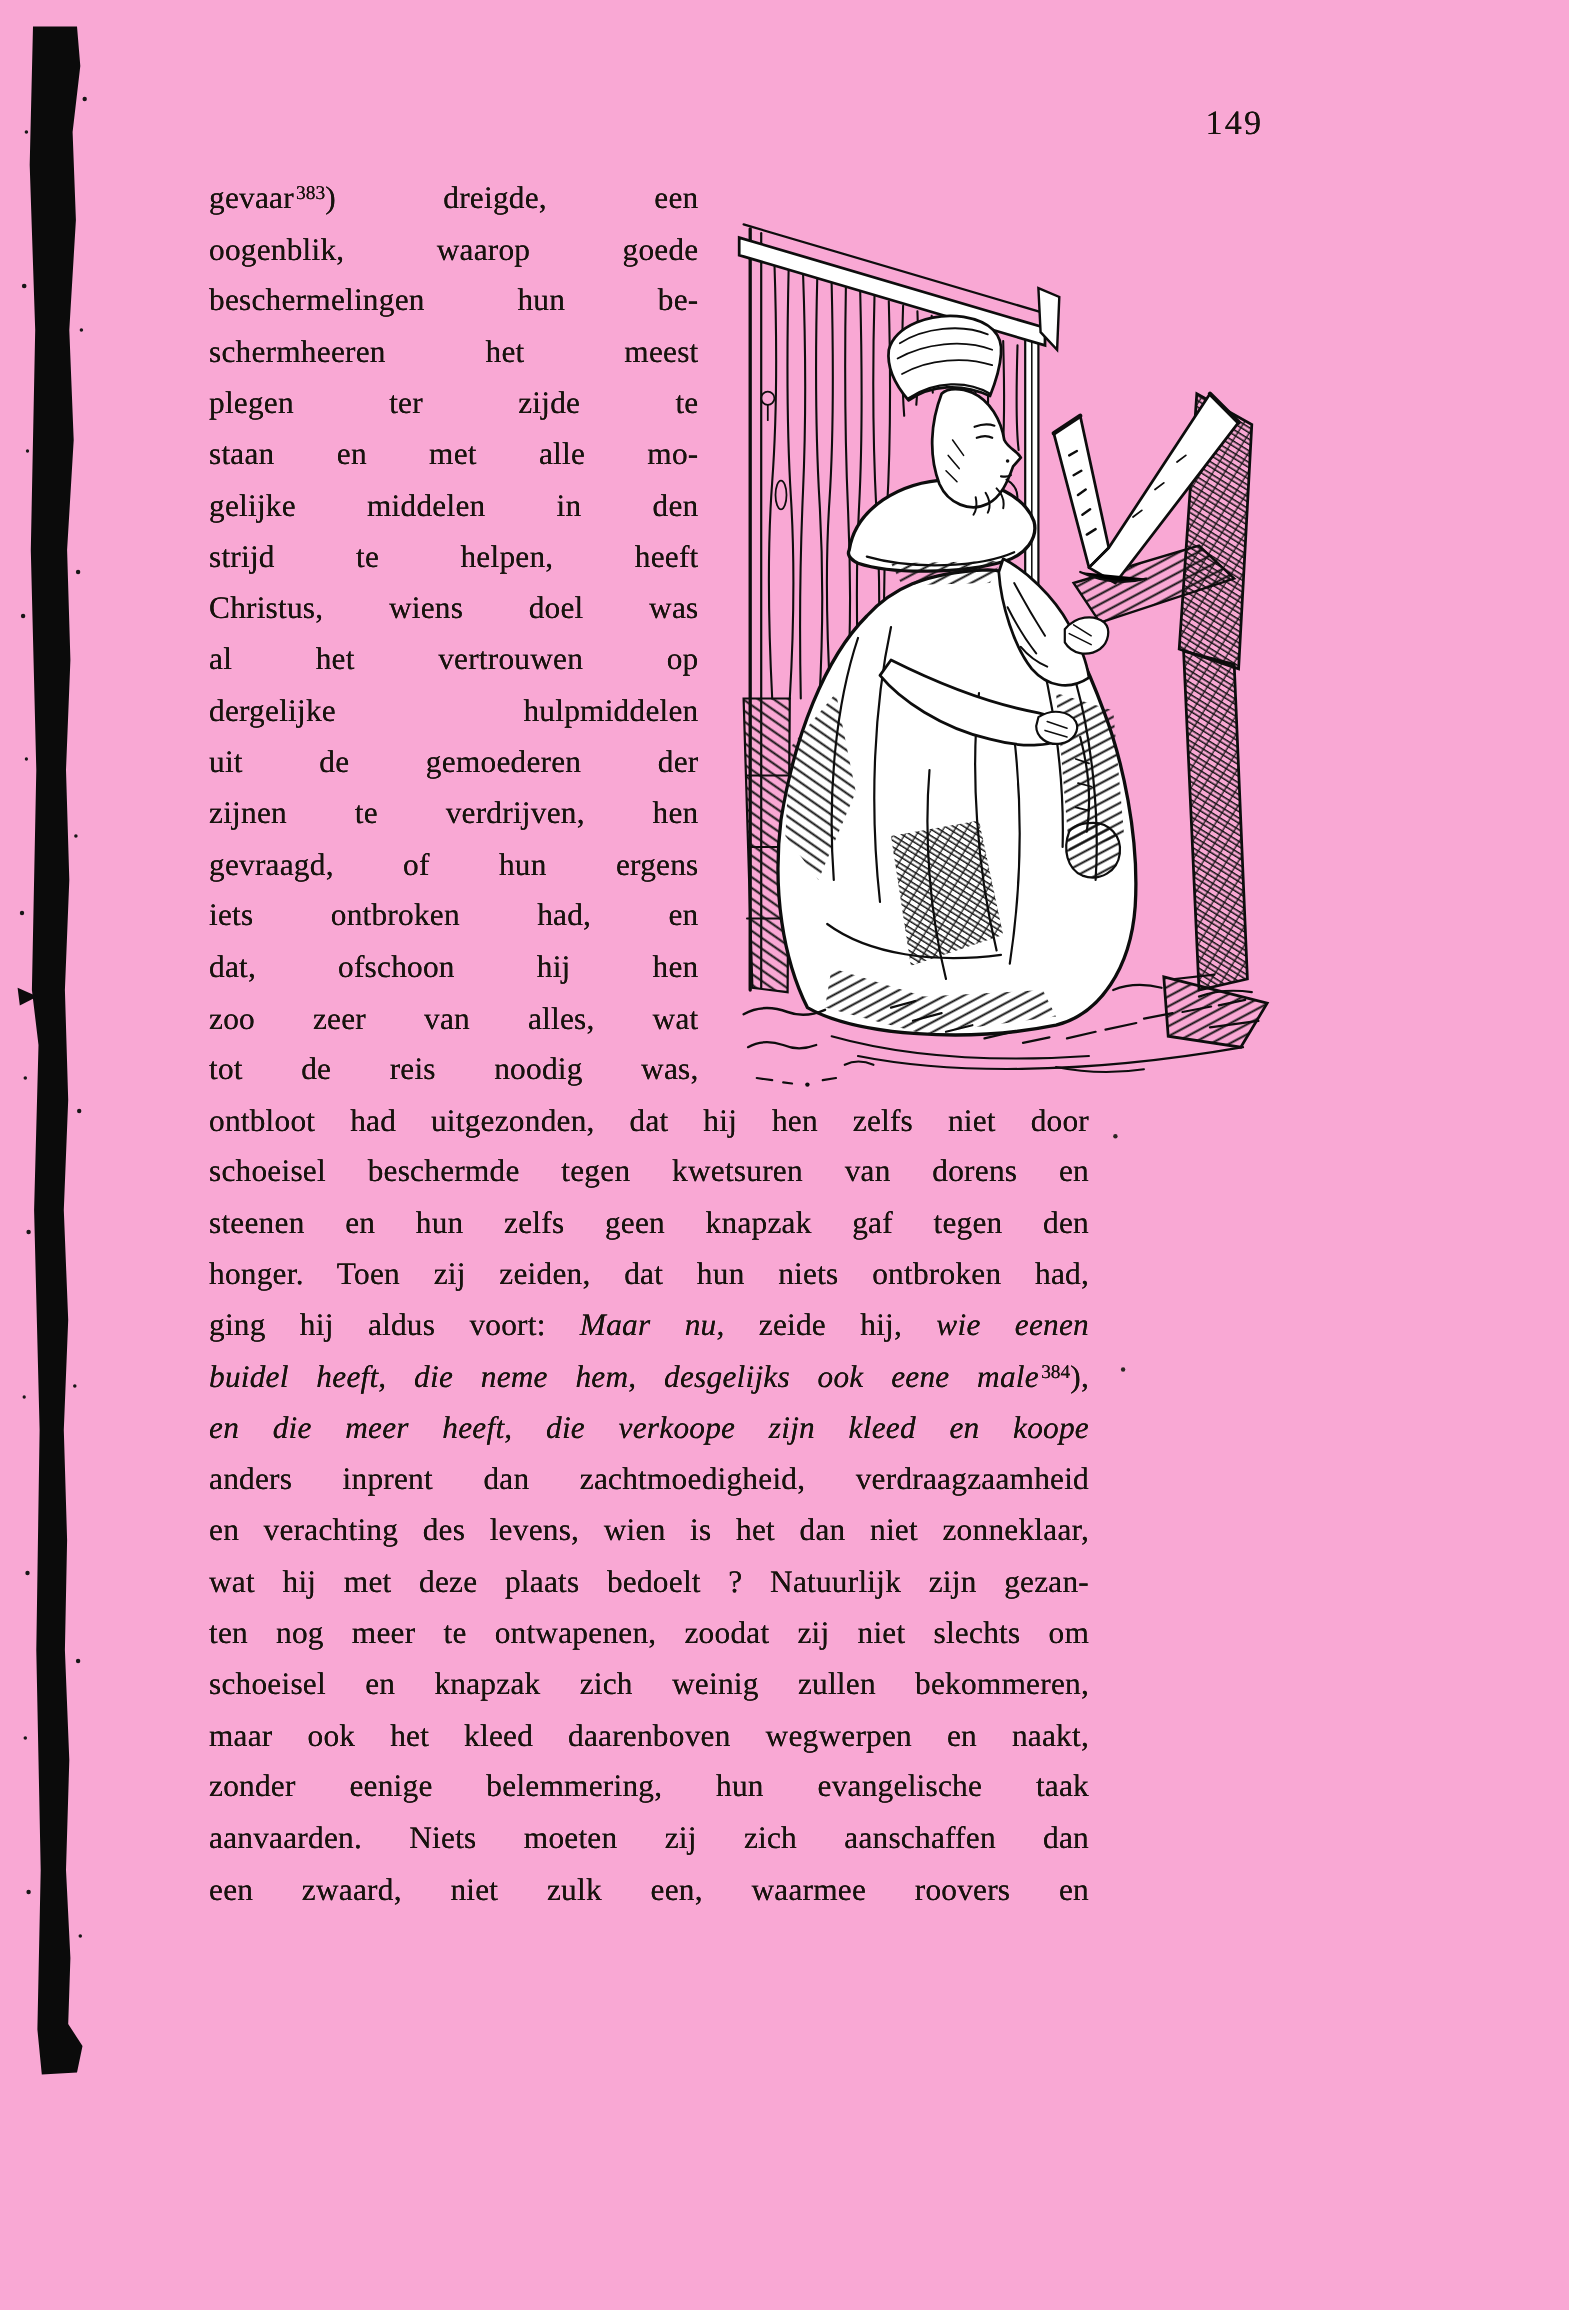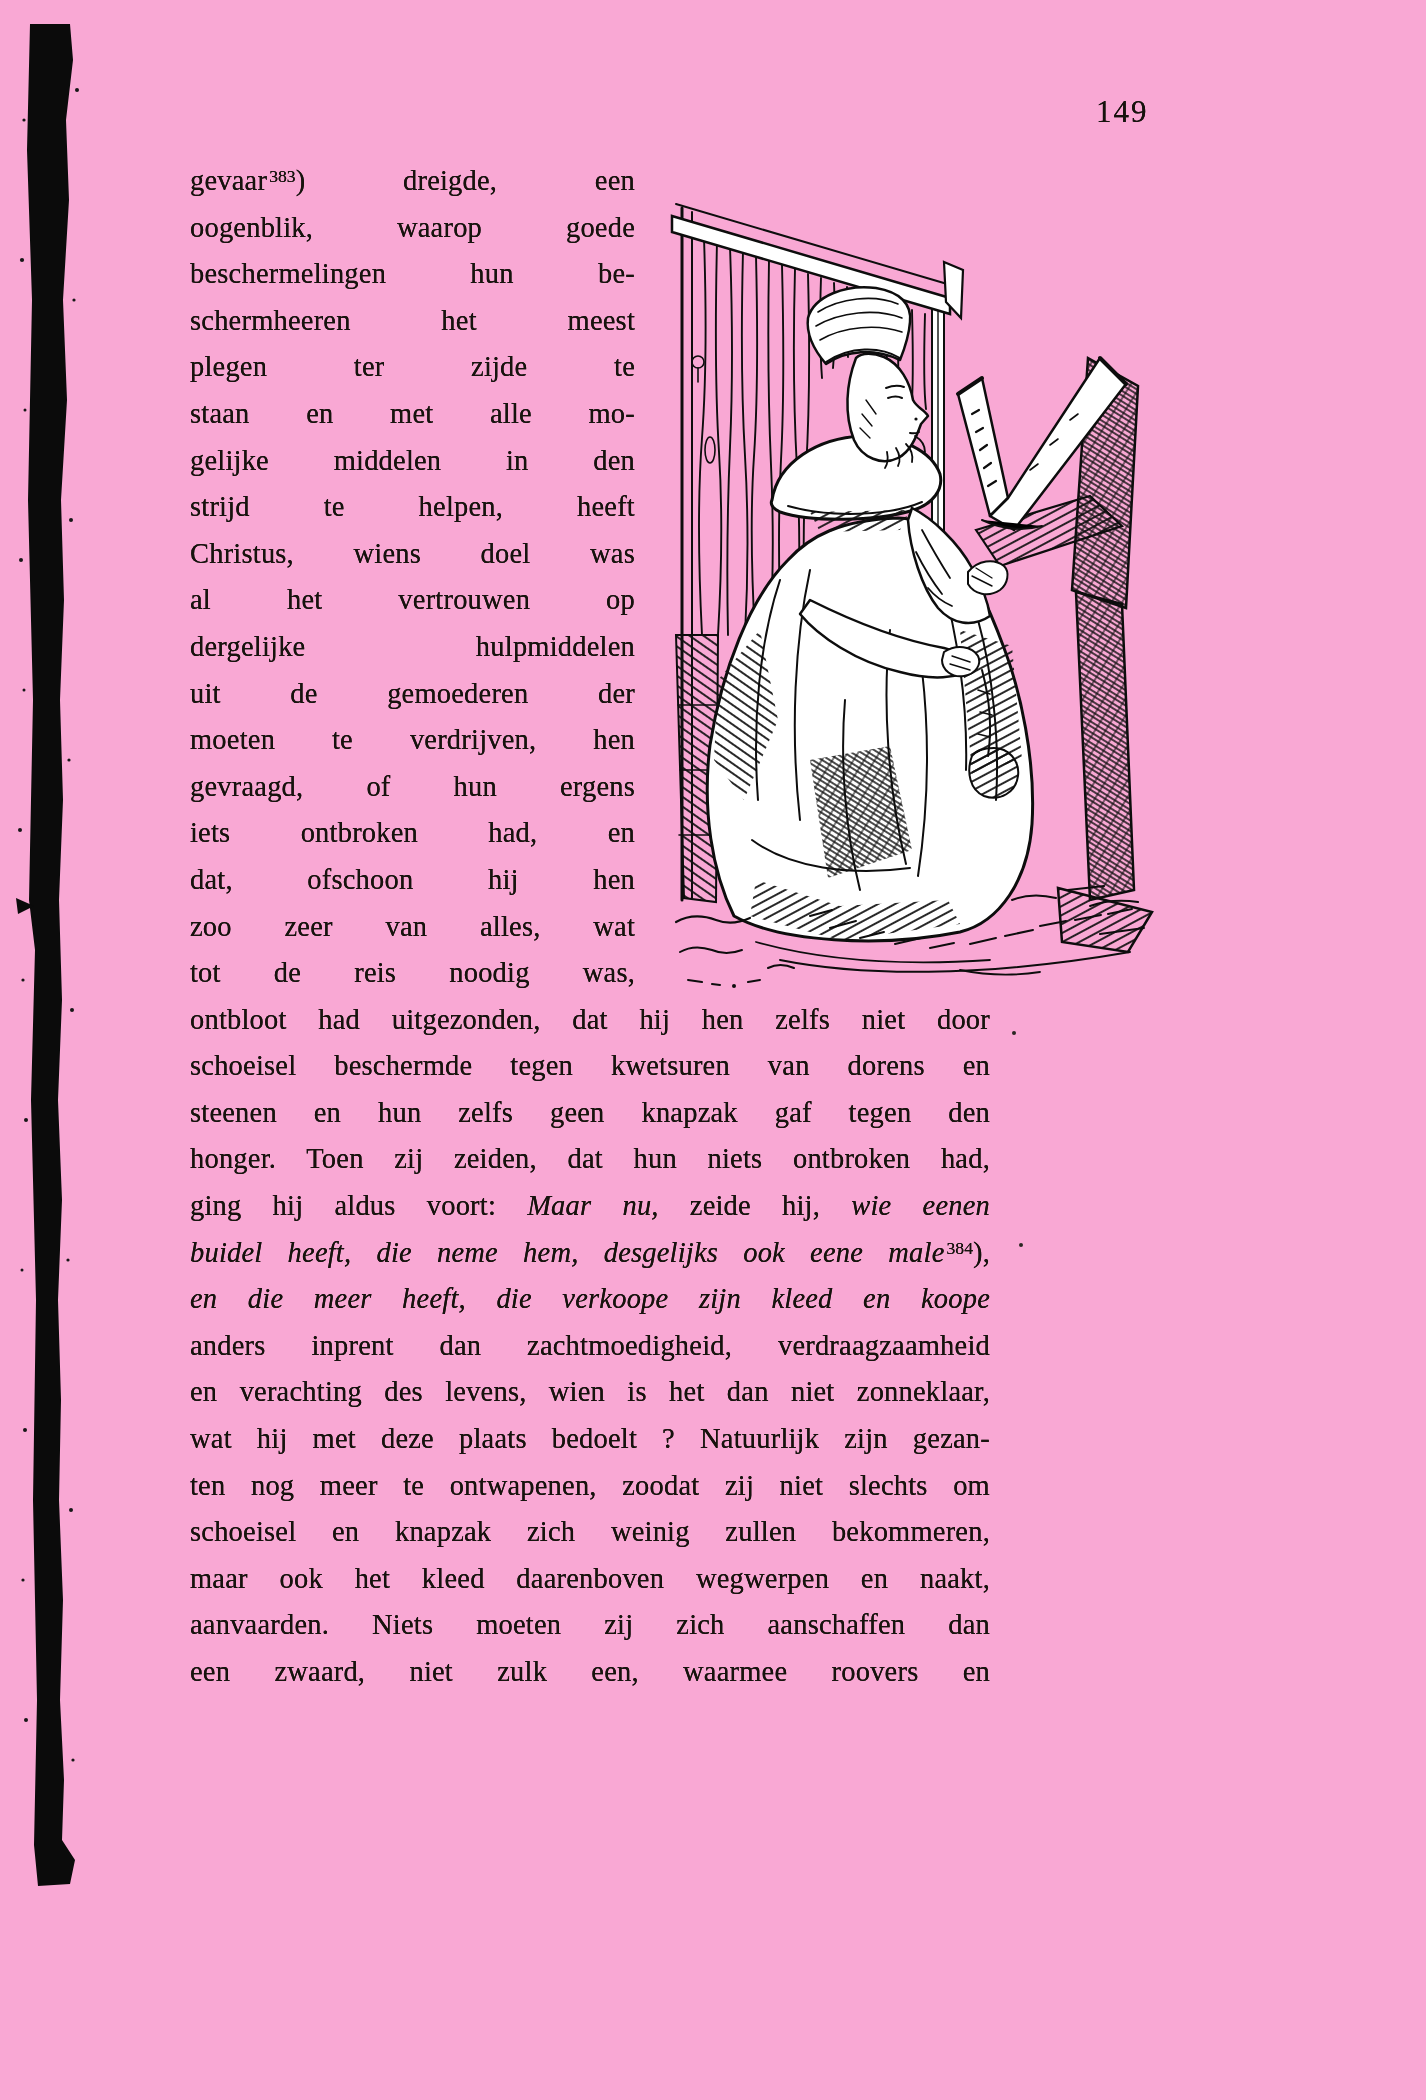--- a/index.html
+++ b/index.html
@@ -75,21 +75,21 @@
         <div class="line"><span>beschermelingen hun be-</span></div>
         <div class="line"><span>schermheeren het meest</span></div>
         <div class="line"><span>plegen ter zijde te</span></div>
         <div class="line"><span>staan en met alle mo-</span></div>
         <div class="line"><span>gelijke middelen in den</span></div>
         <div class="line"><span>strijd te helpen, heeft</span></div>
         <div class="line"><span>Christus, wiens doel was</span></div>
         <div class="line"><span>al het vertrouwen op</span></div>
         <div class="line"><span>dergelijke hulpmiddelen</span></div>
         <div class="line"><span>uit de gemoederen der</span></div>
-        <div class="line"><span>moeten te verdrijven, hen</span></div>
+        <div class="line"><span>zijnen te verdrijven, hen</span></div>
         <div class="line"><span>gevraagd, of hun ergens</span></div>
         <div class="line"><span>iets ontbroken had, en</span></div>
         <div class="line"><span>dat, ofschoon hij hen</span></div>
         <div class="line"><span>zoo zeer van alles, wat</span></div>
         <div class="line"><span>tot de reis noodig was,</span></div>
       </div>
 
     <svg class="figure" viewBox="0 0 500 795">
       <title>Woodcut engraving of a monk in a cap seated before a wooden plank wall, reading an open book on a slanted lectern</title>
       <defs>
@@ -248,20 +248,21 @@
         <div class="line"><span>honger. Toen zij zeiden, dat hun niets ontbroken had,</span></div>
         <div class="line"><span>ging hij aldus voort: </span><span class="it">Maar nu,</span><span> zeide hij, </span><span class="it">wie eenen</span></div>
         <div class="line"><span class="it">buidel heeft, die neme hem, desgelijks ook eene male</span><sup>384</sup><span>),</span></div>
         <div class="line"><span class="it">en die meer heeft, die verkoope zijn kleed en koope</span></div>
         <div class="line"><span>anders inprent dan zachtmoedigheid, verdraagzaamheid</span></div>
         <div class="line"><span>en verachting des levens, wien is het dan niet zonneklaar,</span></div>
         <div class="line"><span>wat hij met deze plaats bedoelt ? Natuurlijk zijn gezan-</span></div>
         <div class="line"><span>ten nog meer te ontwapenen, zoodat zij niet slechts om</span></div>
         <div class="line"><span>schoeisel en knapzak zich weinig zullen bekommeren,</span></div>
         <div class="line"><span>maar ook het kleed daarenboven wegwerpen en naakt,</span></div>
+        <div class="line"><span>zonder eenige belemmering, hun evangelische taak</span></div>
         <div class="line"><span>aanvaarden. Niets moeten zij zich aanschaffen dan</span></div>
         <div class="line"><span>een zwaard, niet zulk een, waarmee roovers en</span></div>
       </div>
   </div>
 
   <div class="speck" style="left:1012px;top:1031px"></div>
   <div class="speck" style="left:1019px;top:1243px"></div>
 </div>
 
 </body></html>

